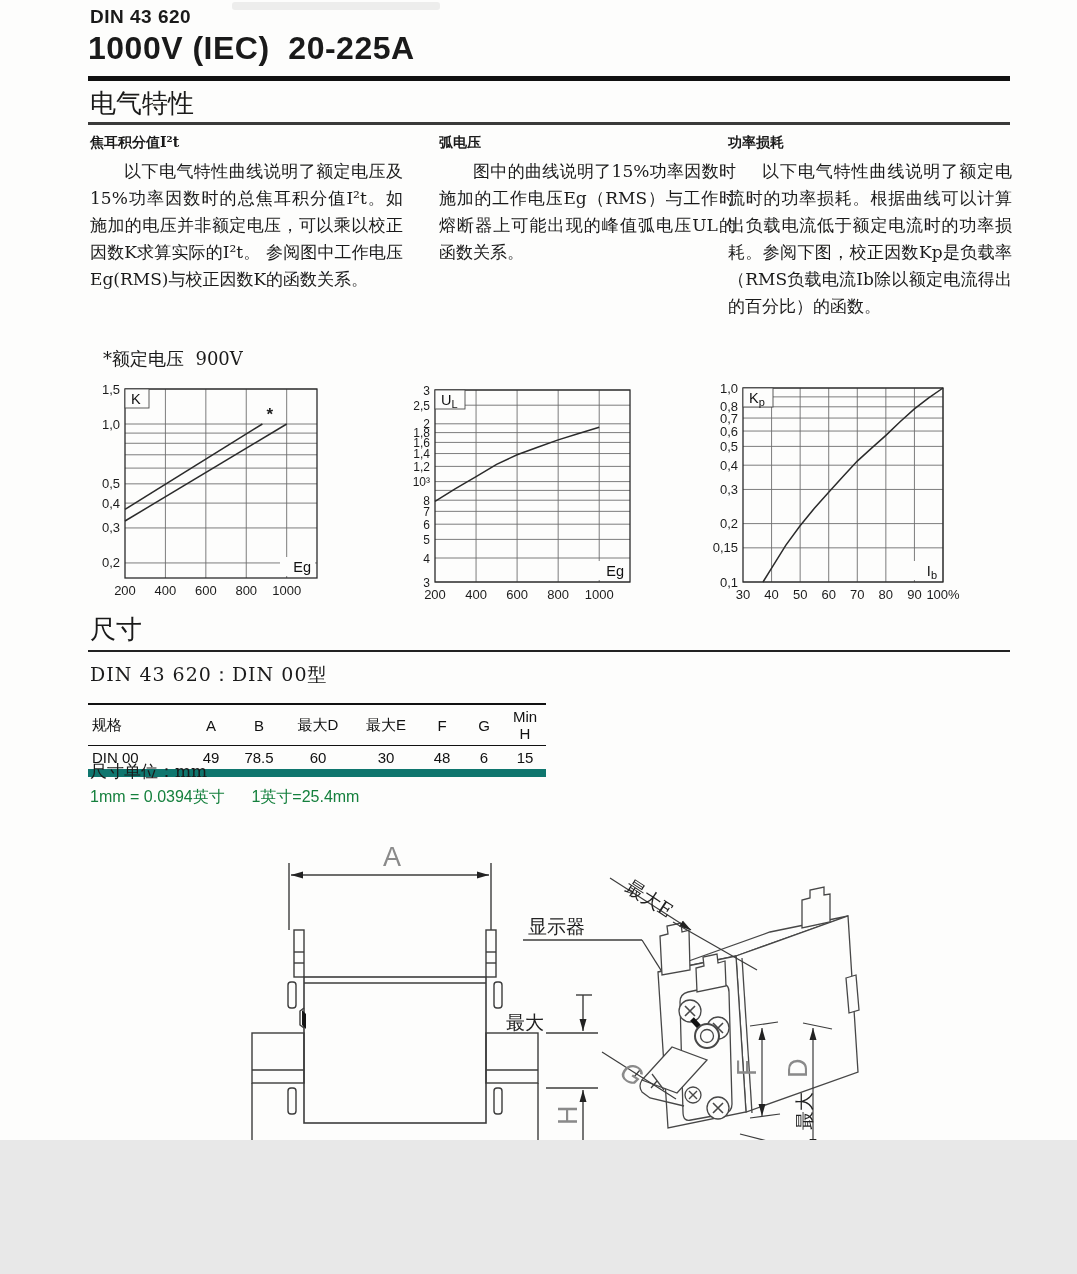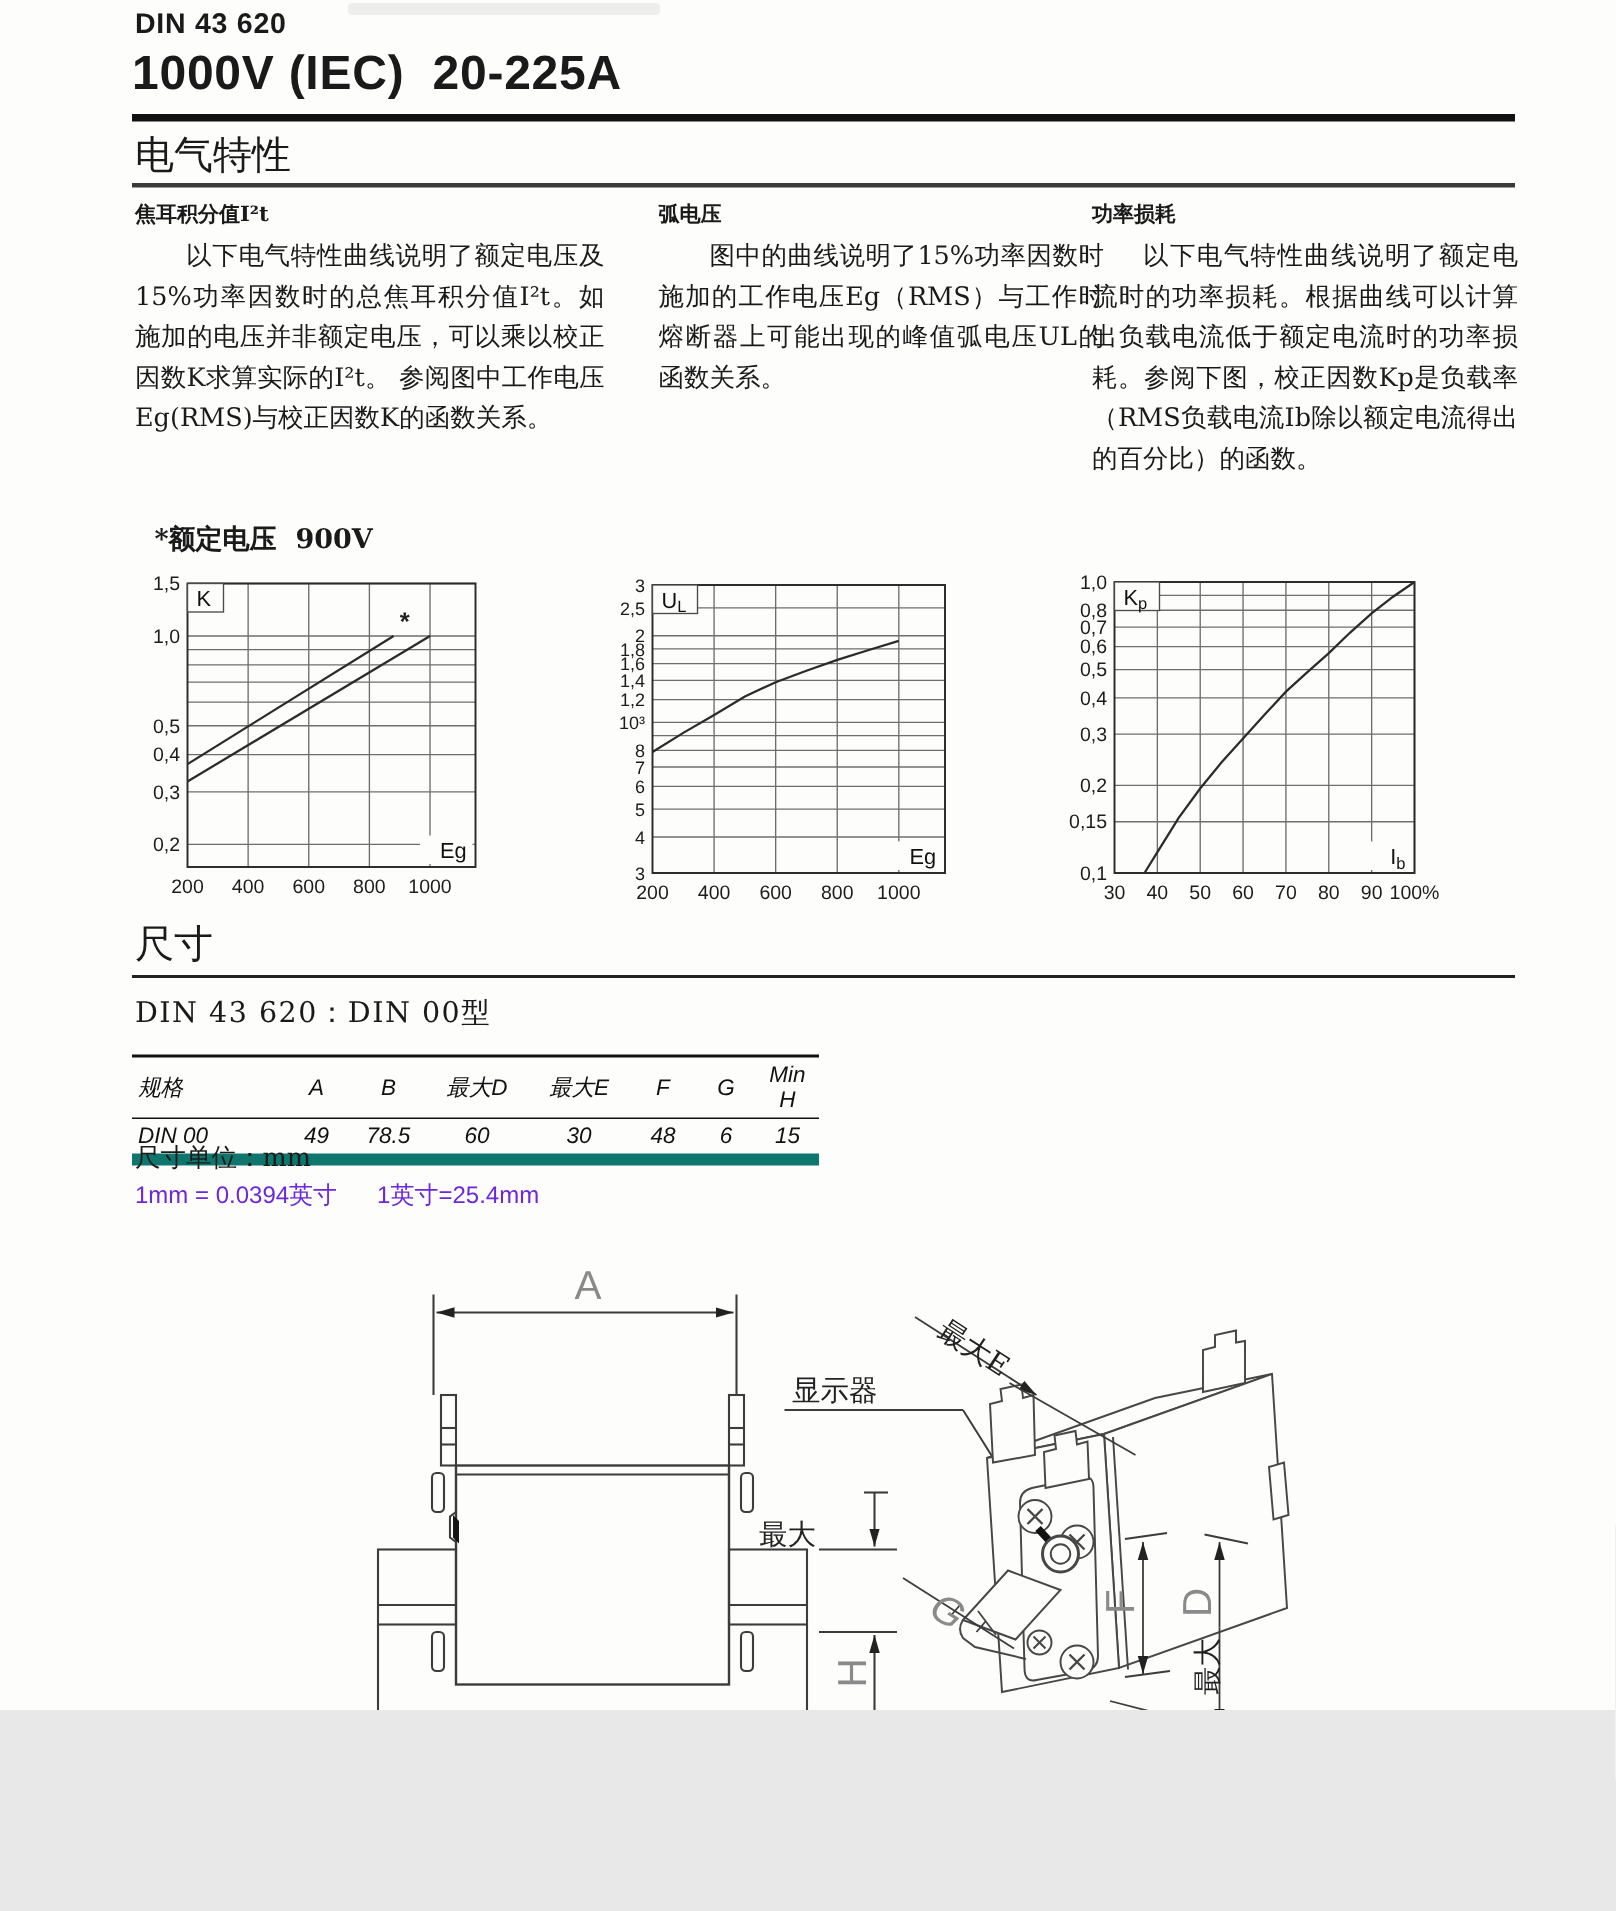--- a/index.html
+++ b/index.html
@@ -10,33 +10,33 @@
   .doc-code{left:90px;top:6px;font-family:"Liberation Sans",sans-serif;font-weight:bold;font-size:19px;letter-spacing:.5px;}
   .main-title{left:88px;top:30px;font-family:"Liberation Sans",sans-serif;font-weight:bold;font-size:32px;white-space:pre;letter-spacing:.5px;}
   .rule{background:#111;}
   .rule-thick{left:88px;top:76px;width:922px;height:5px;}
   .sec-title{font-weight:normal;font-size:26px;}
   .sec-elec{left:90px;top:86px;}
   .rule-elec{left:88px;top:122px;width:922px;height:3px;background:#3a3a3a;}
   .col{top:134px;}
   .col-heading{font-weight:bold;font-size:14px;margin:0 0 6px 0;}
   .col-body{font-size:17px;line-height:27px;text-align:justify;text-indent:2em;margin:0;}
-  .chart-note{left:103px;top:347px;font-weight:bold;font-size:18px;white-space:pre;}
+  .chart-note{left:103px;top:347px;font-weight:normal;font-size:18px;white-space:pre;}
   .chart-svg{position:absolute;}
   .sec-dim{left:90px;top:612px;}
   .rule-dim{left:88px;top:650px;width:922px;height:2px;background:#222;}
   .dim-subtitle{left:90px;top:662px;font-size:19px;letter-spacing:1px;}
   .dim-table{left:88px;top:703px;width:458px;border-collapse:collapse;
-             font-family:"Liberation Sans",sans-serif;font-size:15px;color:#111;font-style:italic;}
+             font-family:"Liberation Sans",sans-serif;font-size:15px;color:#111;}
   .dim-table th,.dim-table td{padding:3px 2px;font-weight:normal;text-align:center;}
   .dim-table th:first-child,.dim-table td:first-child{text-align:left;padding-left:4px;}
   .dim-table thead tr{border-top:2px solid #111;border-bottom:1.5px solid #111;}
   .dim-table tbody tr{border-bottom:8px solid #0f766e;}
   .unit-note{left:90px;top:760px;font-size:17px;}
-  .conv-note{left:90px;top:787px;font-family:"Liberation Sans",sans-serif;font-size:16px;white-space:pre;color:#6d28d9;}
+  .conv-note{left:90px;top:787px;font-family:"Liberation Sans",sans-serif;font-size:16px;white-space:pre;color:#15803d;}
   svg text{font-family:"Liberation Sans",sans-serif;}
   .dimletter{fill:#8a8a8a;font-size:27px;}
   .cjk{font-family:"DejaVu Serif",serif;fill:#222;font-size:19px;}
 </style>
 </head>
 <body>
 
 <div class="page">
 
   <div class="abs smudge" style="left:232px;top:2px;width:208px;height:8px;"></div>

